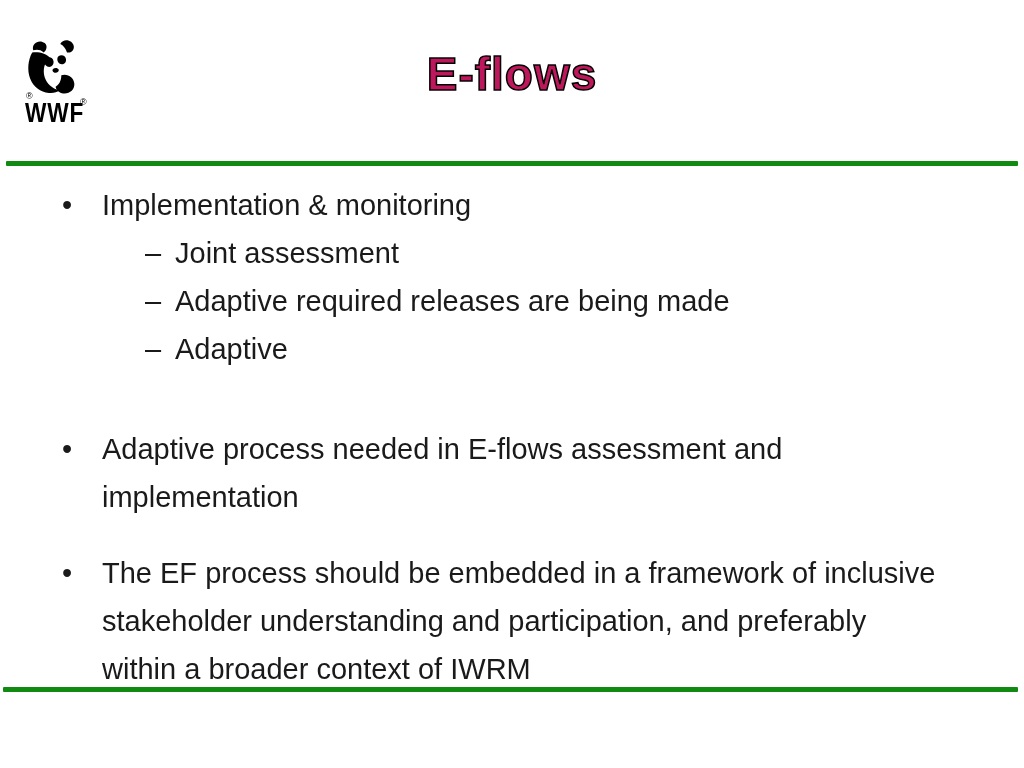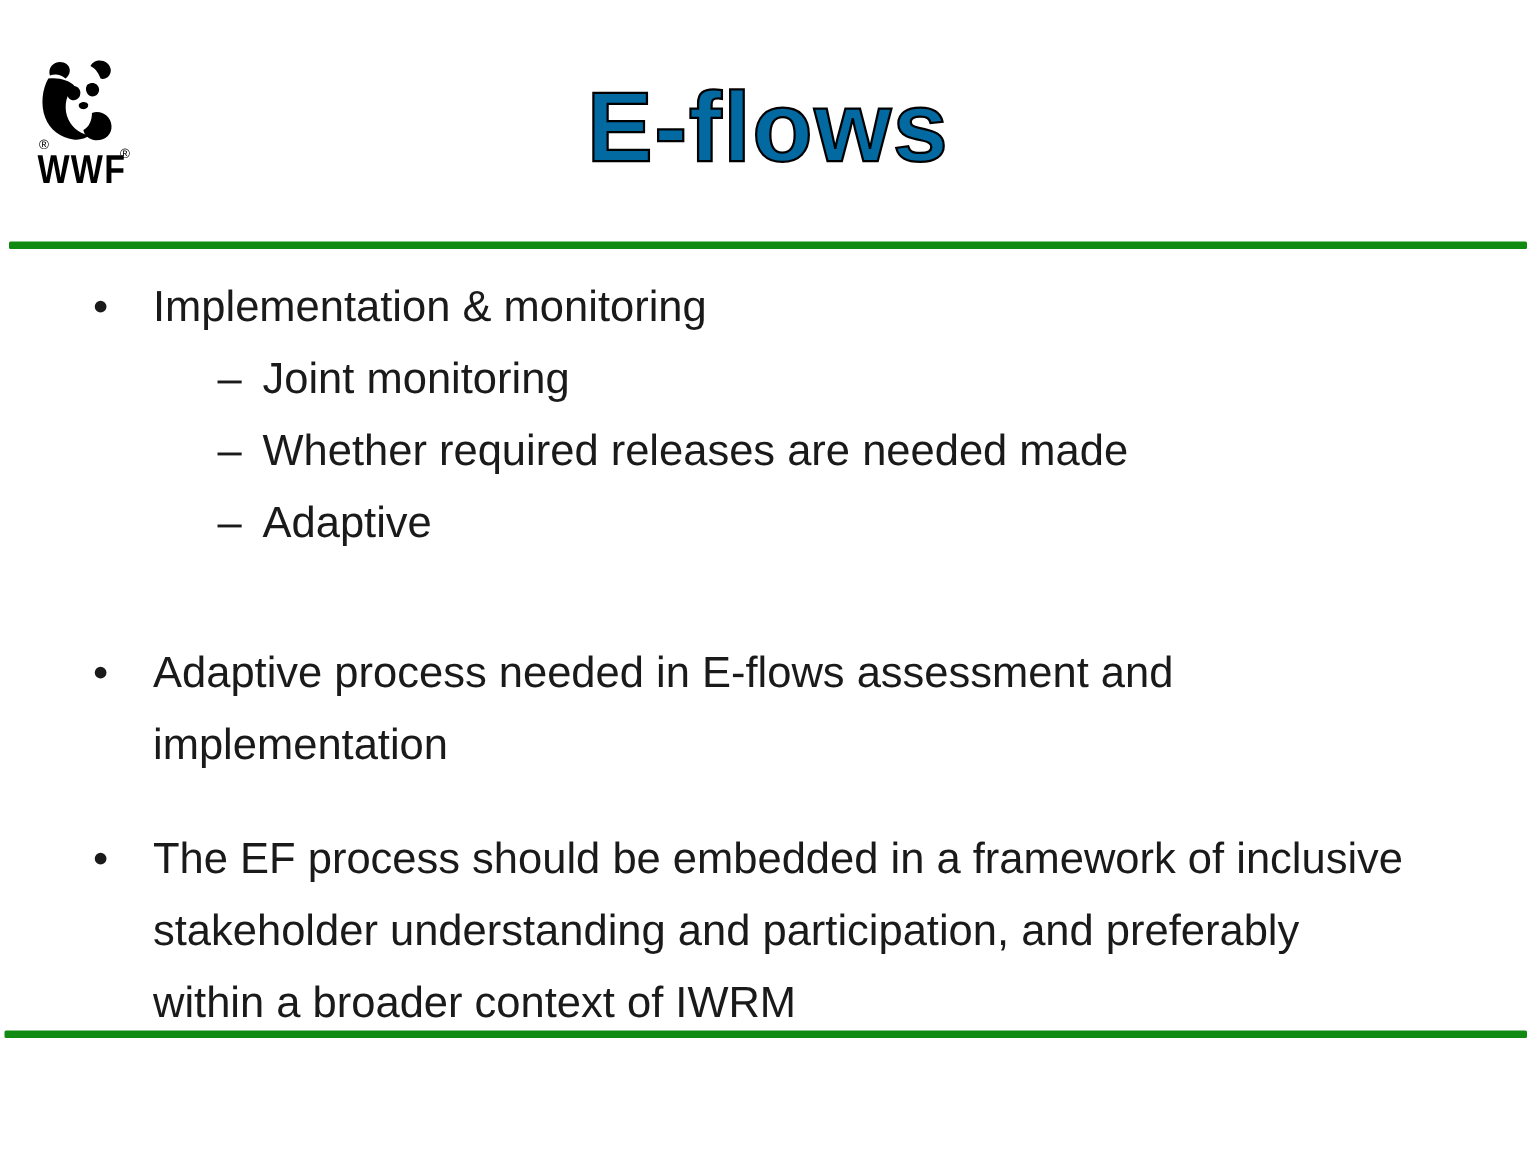--- a/index.html
+++ b/index.html
@@ -23,22 +23,22 @@
     position:absolute;left:0;top:62px;
     font-size:27px;font-weight:700;color:#000;
     letter-spacing:1px;line-height:1;
     transform:scaleX(0.84);transform-origin:left top;
     white-space:nowrap;
   }
   
   .title{
     position:absolute;left:0;top:50px;width:1024px;
     text-align:center;
-    font-size:66px;line-height:1.05;
-    font-weight:700;color:#0369a1;
+    font-size:46px;line-height:1.05;
+    font-weight:700;color:#be185d;
     -webkit-text-stroke:1.5px #000;
     letter-spacing:1px;
   }
   
   .rule{position:absolute;height:5px;background:#118a11;border-radius:1px;}
   .rule-top{left:6px;width:1012px;top:161px;}
   .rule-bottom{left:3px;width:1015px;top:687px;}
   
   .content{
     position:absolute;left:60px;top:181px;width:900px;
@@ -78,26 +78,26 @@
 
   <div class="content">
 
     <div class="row">
       <span class="marker">•</span>
       <span class="txt">Implementation &amp; monitoring</span>
     </div>
 
     <div class="row sub">
       <span class="marker">–</span>
-      <span class="txt">Joint monitoring</span>
+      <span class="txt">Joint assessment</span>
     </div>
 
     <div class="row sub">
       <span class="marker">–</span>
-      <span class="txt">Whether required releases are needed made</span>
+      <span class="txt">Adaptive required releases are being made</span>
     </div>
 
     <div class="row sub">
       <span class="marker">–</span>
       <span class="txt">Adaptive</span>
     </div>
 
     <div class="row gap-large">
       <span class="marker">•</span>
       <span class="txt">Adaptive process needed in E-flows assessment and implementation</span>

